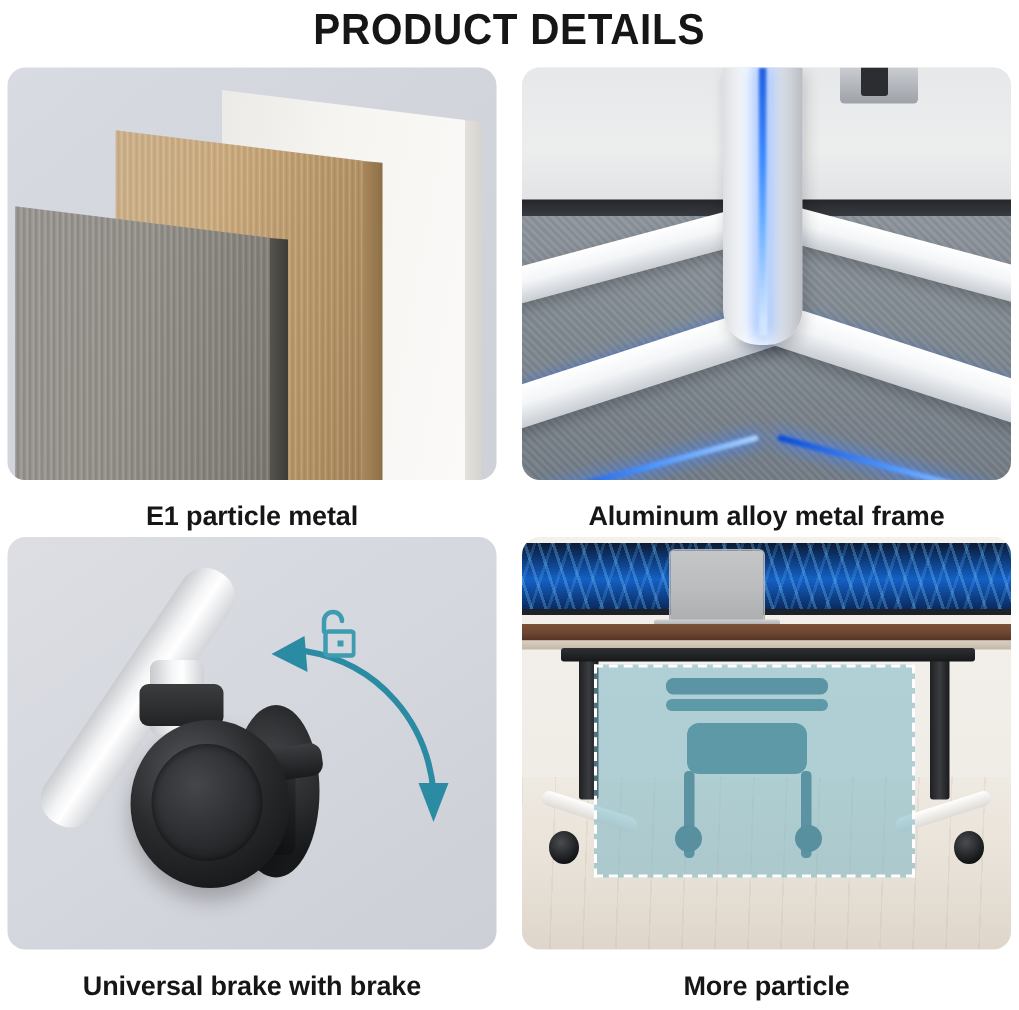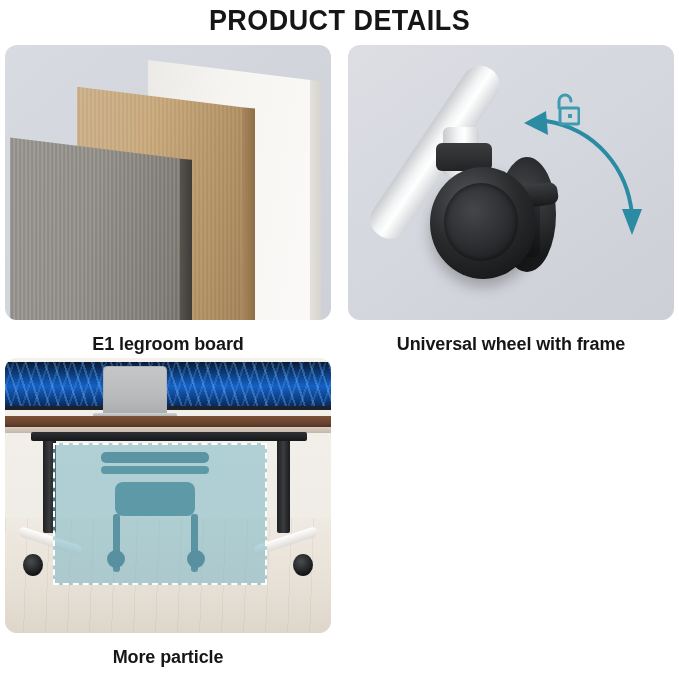--- a/index.html
+++ b/index.html
@@ -362,23 +362,43 @@
       </div>
       <div class="board b-oak">
         <div class="board-face"></div>
         <div class="edge"></div>
       </div>
       <div class="board b-gray">
         <div class="board-face"></div>
         <div class="edge"></div>
       </div>
     </div>
-    <div class="caption">E1 legroom board</div>
+    <div class="caption">E1 particle metal</div>
   </div>
 
+  <div class="card">
+    <div class="photo p2">
+      <div class="p2-wall"></div>
+      <div class="p2-plate"></div>
+      <div class="p2-skirt"></div>
+      <div class="p2-floor"></div>
+      <div class="p2-beam p2-beam-l"></div>
+      <div class="p2-beam p2-beam-r"></div>
+      <div class="p2-led p2-led-l"></div>
+      <div class="p2-led p2-led-r"></div>
+      <div class="p2-beam p2-beam-l2"></div>
+      <div class="p2-beam p2-beam-r2"></div>
+      <div class="p2-led p2-led-l2"></div>
+      <div class="p2-led p2-led-r2"></div>
+      <div class="p2-post">
+        <div class="p2-post-led"></div>
+      </div>
+    </div>
+    <div class="caption">Aluminum alloy metal frame</div>
+  </div>
 
   <div class="card">
     <div class="photo p3">
       <div class="leg"></div>
       <div class="leg-lower"></div>
       <div class="hub"></div>
       <div class="wheel-back"></div>
       <div class="brake-body"></div>
       <div class="brake-lever"></div>
       <div class="wheel-front"></div>
@@ -389,21 +409,21 @@
         <polygon points="106,120 126,120 116,146" fill="#2b8ba3"></polygon>
       </svg>
 
       <svg class="lock-icon lock-open" width="30" height="36" viewBox="0 0 30 36">
         <path d="M 9 15 L 9 8 A 6 6 0 0 1 21 8" fill="none" stroke="#3d9cb0" stroke-width="3" stroke-linecap="round"></path>
         <rect x="10" y="15" width="19" height="16" rx="2" fill="none" stroke="#3d9cb0" stroke-width="3"></rect>
         <rect x="18" y="21" width="4" height="4" fill="#3d9cb0"></rect>
       </svg>
 
     </div>
-    <div class="caption">Universal wheel with frame</div>
+    <div class="caption">Universal brake with brake</div>
   </div>
 
   <div class="card">
     <div class="photo p4">
       <div class="p4-wall"></div>
       <div class="p4-floor"></div>
       <div class="p4-monitor"></div>
       <div class="p4-laptop"></div>
       <div class="p4-laptop-base"></div>
       <div class="p4-leg p4-leg-l"></div>

